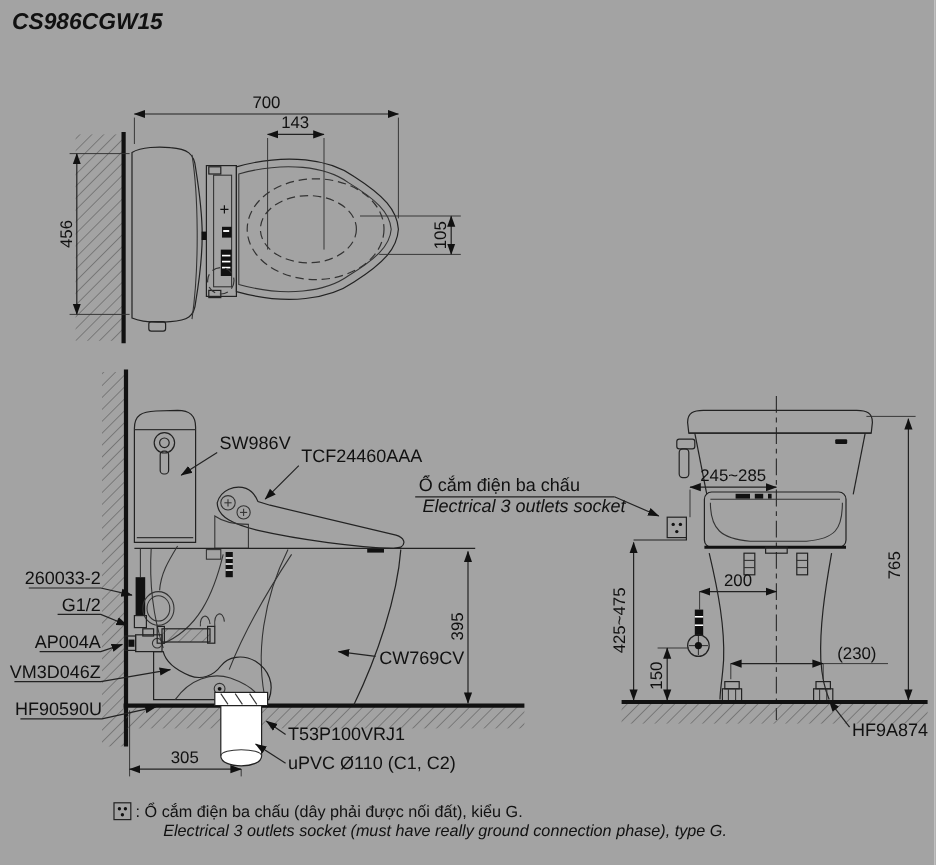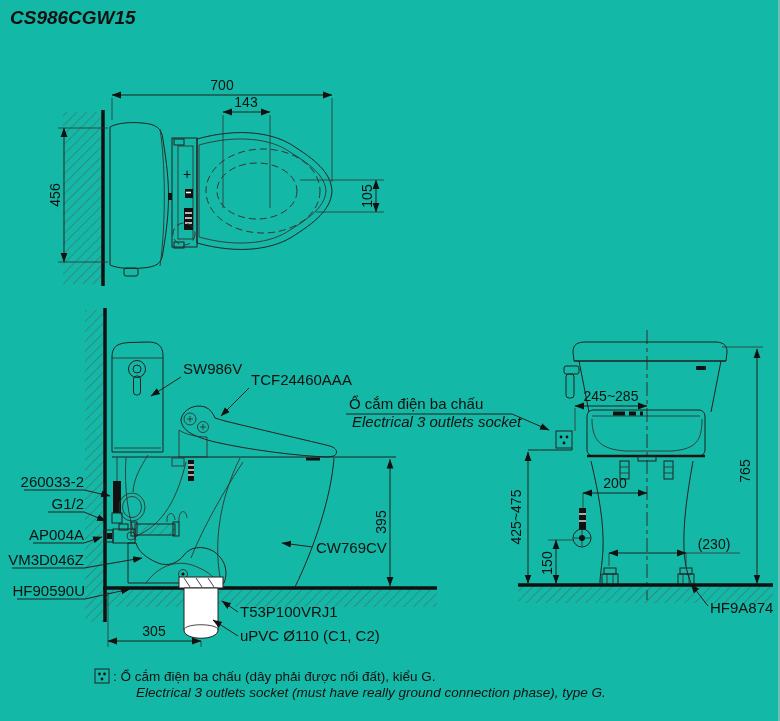--- a/index.html
+++ b/index.html
@@ -1,16 +1,16 @@
 <!DOCTYPE html>
 <html><head>
 <meta charset="utf-8">
 <style>
   html,body{margin:0;padding:0;background:#fff;}
-  .page{position:relative;width:780px;height:721px;background:#14b8a6;overflow:hidden;
+  .page{position:relative;width:780px;height:721px;background:#a3a3a3;overflow:hidden;
         font-family:"Liberation Sans",sans-serif;}
   svg text{font-family:"Liberation Sans",sans-serif;fill:#111;}
   .ttl{font-size:19px;font-weight:bold;font-style:italic;}
   .lbl{font-size:15px;}
   .dim{font-size:14px;}
   .note-vi{font-size:13.5px;}
   .it{font-style:italic;}
   .ln{stroke:#222;stroke-width:1;fill:none;}
   .thin{stroke:#333;stroke-width:0.9;fill:none;}
   .thick{stroke:#111;stroke-width:3.5;fill:none;}

